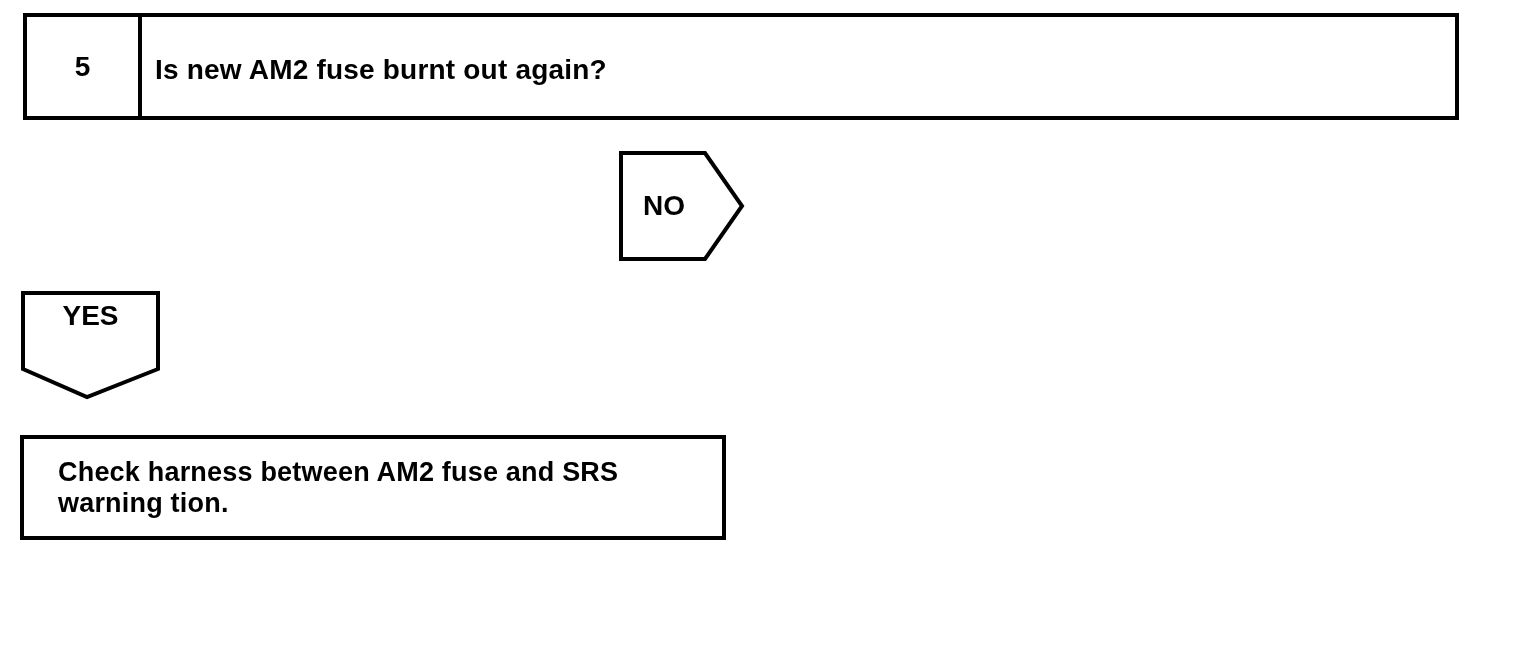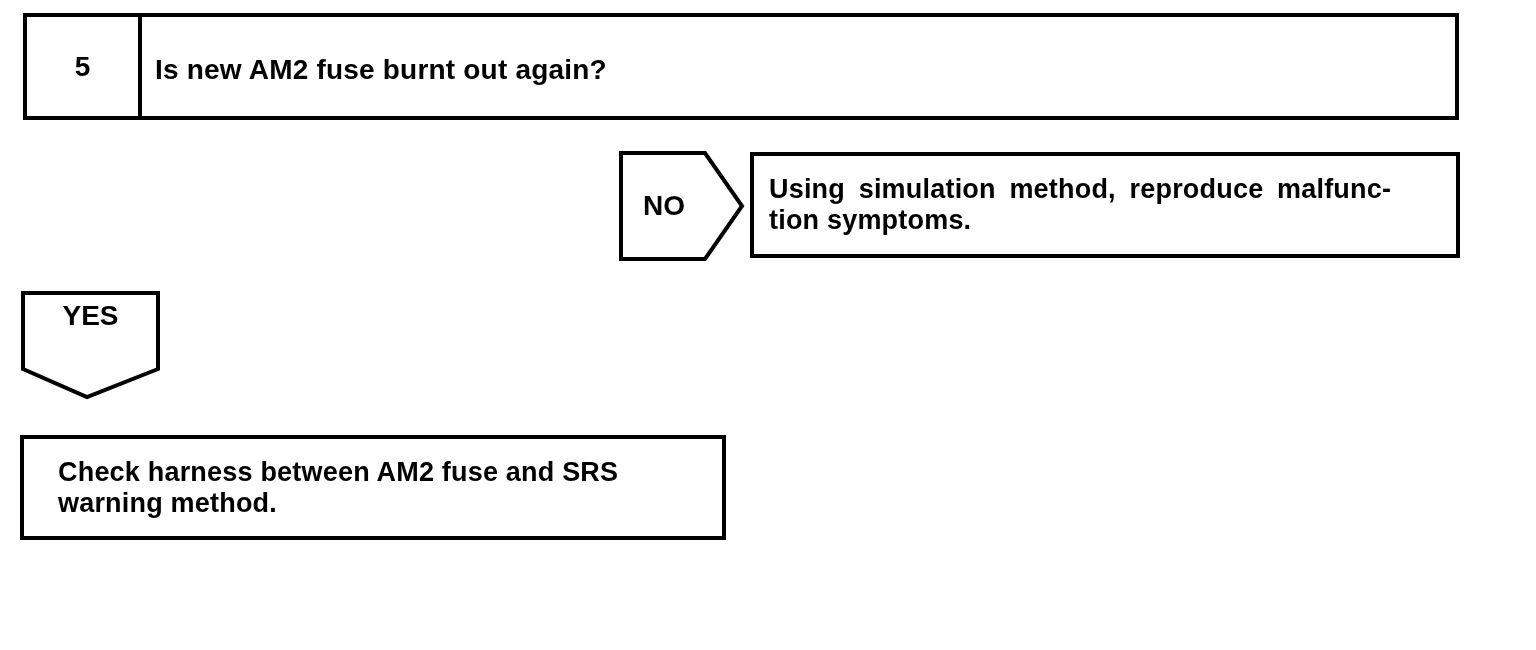--- a/index.html
+++ b/index.html
@@ -135,28 +135,24 @@
   <div class="box q-box">
     <div class="q-num">5</div>
     <div class="q-text">Is new AM2 fuse burnt out again?</div>
   </div>
 
   <svg class="no-shape" viewBox="0 0 126 110">
     <polygon class="shape-poly" points="2,2 86,2 123,55 86,108 2,108"></polygon>
   </svg>
   <div class="no-label">NO</div>
 
-  <div class="box no-box">
-    <div class="justified">Using simulation method, reproduce malfunc-</div>
-    <div>tion symptoms.</div>
-  </div>
 
   <svg class="yes-shape" viewBox="0 0 140 110">
     <polygon class="shape-poly" points="2,2 137,2 137,78 66,106 2,78"></polygon>
   </svg>
   <div class="yes-label">YES</div>
 
   <div class="box yes-box">
     <div>Check harness between AM2 fuse and SRS</div>
-    <div>warning method.</div>
+    <div>warning tion.</div>
   </div>
 
 </div>
 
 </body></html>

